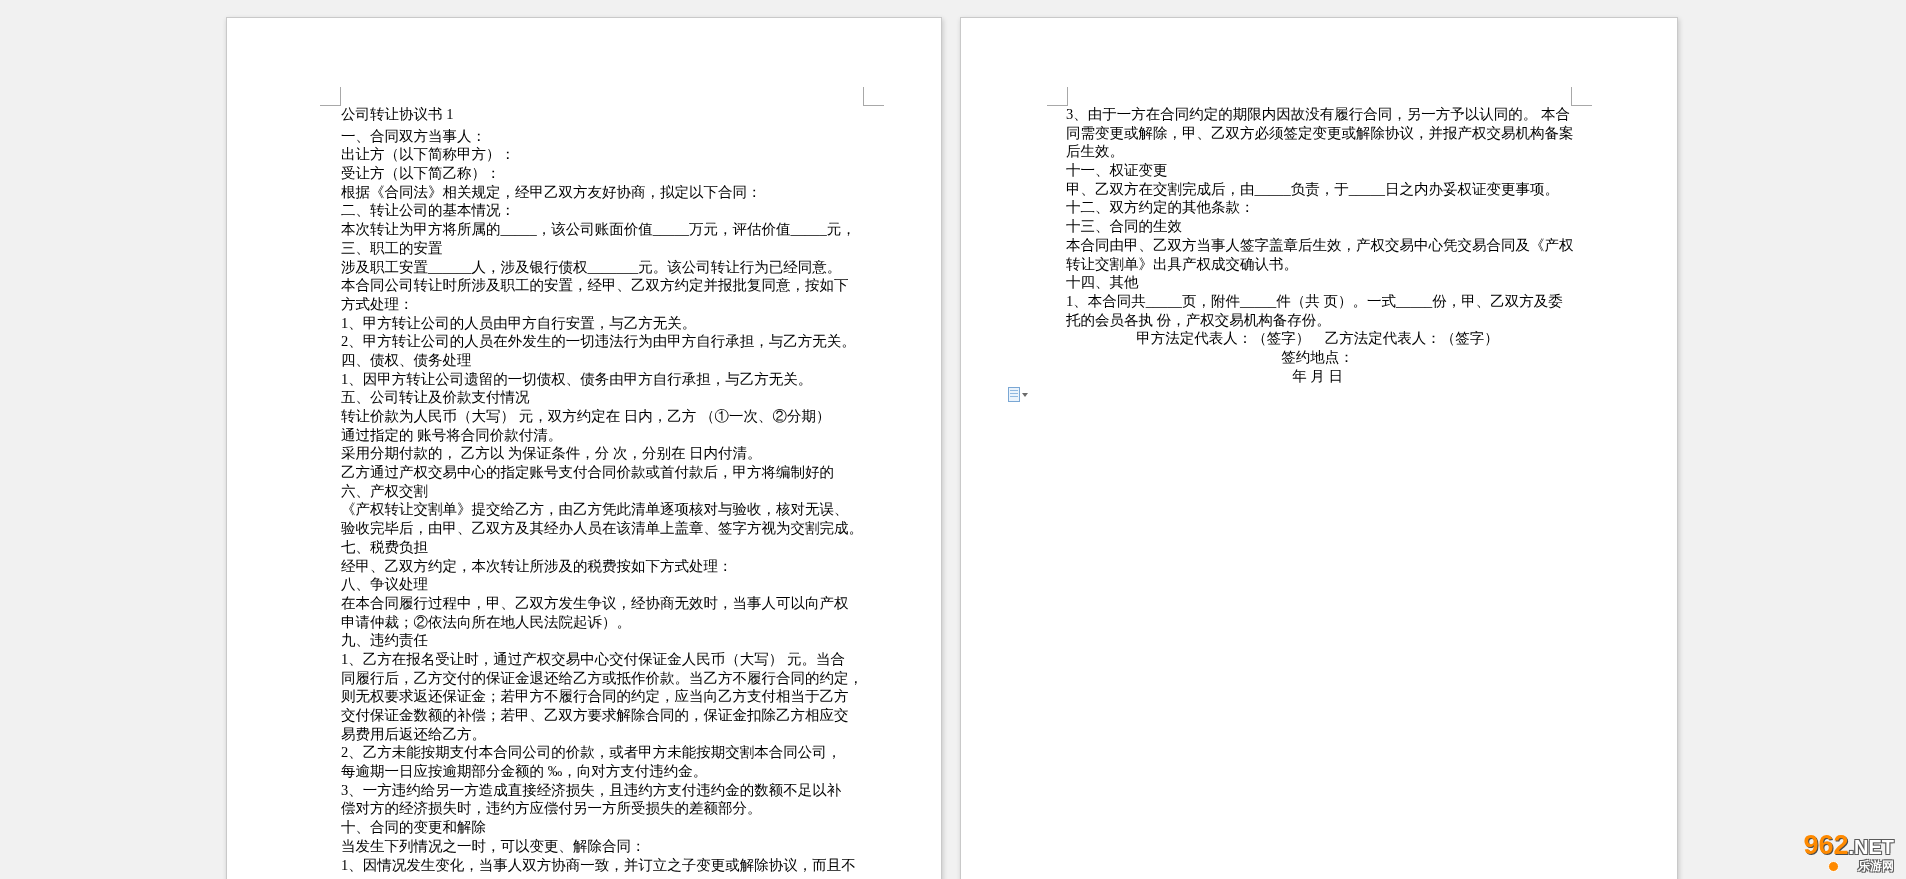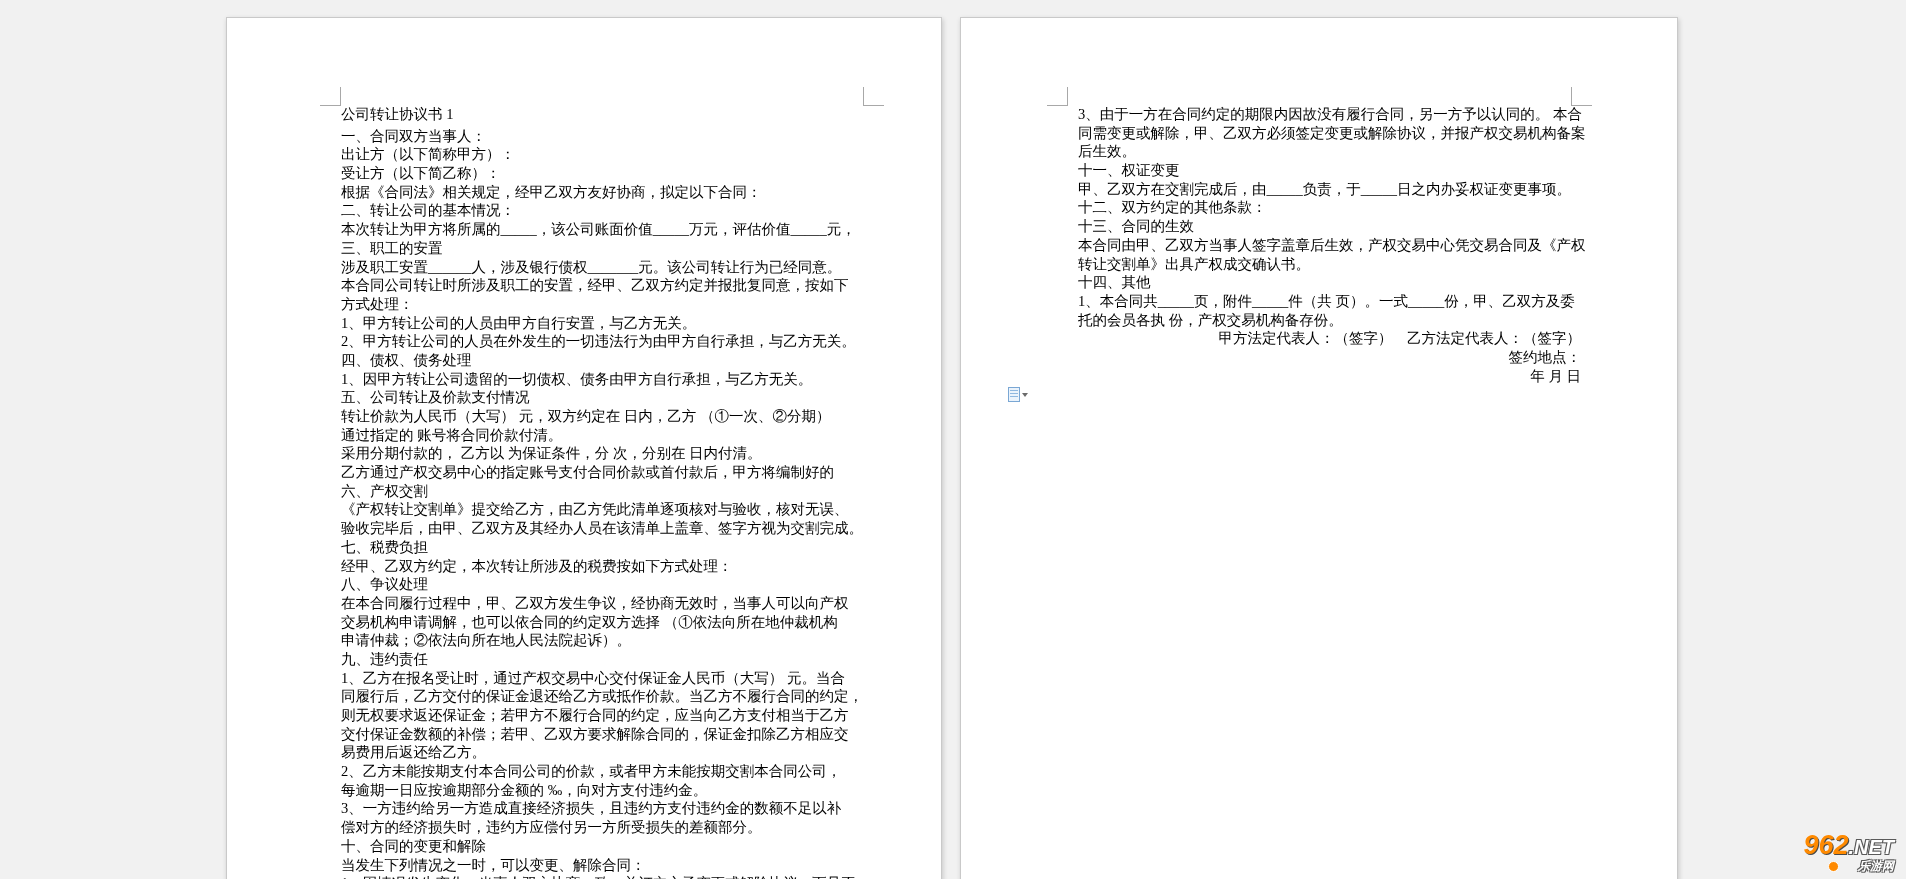--- a/index.html
+++ b/index.html
@@ -14,27 +14,27 @@
   .page{
     position:absolute;top:17px;height:1013px;background:#ffffff;
     border:1px solid #c9c9c9;
     box-shadow:1px 2px 5px rgba(0,0,0,.18);
     box-sizing:border-box;
   }
   #page-1{left:226px;width:716px}
   #page-2{left:960px;width:718px}
   .textarea{position:absolute;top:87px}
   #page-1 .textarea{left:114px;width:522px}
-  #page-2 .textarea{left:117px;width:503px}
+  #page-2 .textarea{left:105px;width:503px}
   .ln,.title{
     font-size:14.5px;line-height:18.7px;height:18.7px;
     white-space:nowrap;
   }
   .title{text-align:left;margin-bottom:3px;}
-  .right{text-align:right}
+  .right{text-align:center}
   
   .crop{position:absolute;width:20px;height:18px}
   .crop.tl{border-right:1px solid #a8a8a8;border-bottom:1px solid #a8a8a8}
   .crop.tr{border-left:1px solid #a8a8a8;border-bottom:1px solid #a8a8a8}
   #page-1 .crop.tl{left:93px;top:69px}
   #page-1 .crop.tr{left:636px;top:69px}
   #page-2 .crop.tl{left:86px;top:69px}
   #page-2 .crop.tr{left:610px;top:69px}
   
   .paste-btn{
@@ -49,21 +49,21 @@
   .doc-glyph i{display:block;height:1px;background:#8fb8e0;margin:2px 1px 0}
   .caret{
     display:inline-block;width:0;height:0;
     border-left:3px solid transparent;border-right:3px solid transparent;
     border-top:4px solid #6b6b6b;
   }
   
   .wm{
     position:absolute;right:12px;bottom:6px;text-align:left;
     font-family:"Liberation Sans","DejaVu Sans",sans-serif;
-    font-style:italic;line-height:1.05;user-select:none;
+    line-height:1.05;user-select:none;
   }
   .wm-num{
     font-size:27px;font-weight:bold;color:#ff8a00;
     text-shadow:1px 1px 0 #4a4a4a;
   }
   .wm-net{
     font-size:20px;font-weight:bold;color:#ffffff;
     text-shadow:-1px -1px 0 #5a5a5a,1px -1px 0 #5a5a5a,-1px 1px 0 #5a5a5a,1px 1px 0 #5a5a5a;
   }
   .wm-bot{margin-top:1px;display:flex;align-items:center;justify-content:flex-end;gap:19px}
@@ -133,21 +133,20 @@
           <div class="ln">验收完毕后，由甲、乙双方及其经办人员在该清单上盖章、签字方视为交割完成。</div>
 
           <div class="ln">七、税费负担</div>
 
           <div class="ln">经甲、乙双方约定，本次转让所涉及的税费按如下方式处理：</div>
 
           <div class="ln">八、争议处理</div>
 
           <div class="ln">在本合同履行过程中，甲、乙双方发生争议，经协商无效时，当事人可以向产权</div>
 
-          <div class="ln">交易机构申请调解，也可以依合同的约定双方选择 （①依法向所在地仲裁机构</div>
 
           <div class="ln">申请仲裁；②依法向所在地人民法院起诉）。</div>
 
           <div class="ln">九、违约责任</div>
 
           <div class="ln">1、乙方在报名受让时，通过产权交易中心交付保证金人民币（大写） 元。当合</div>
 
           <div class="ln">同履行后，乙方交付的保证金退还给乙方或抵作价款。当乙方不履行合同的约定，</div>
 
           <div class="ln">则无权要求返还保证金；若甲方不履行合同的约定，应当向乙方支付相当于乙方</div>

